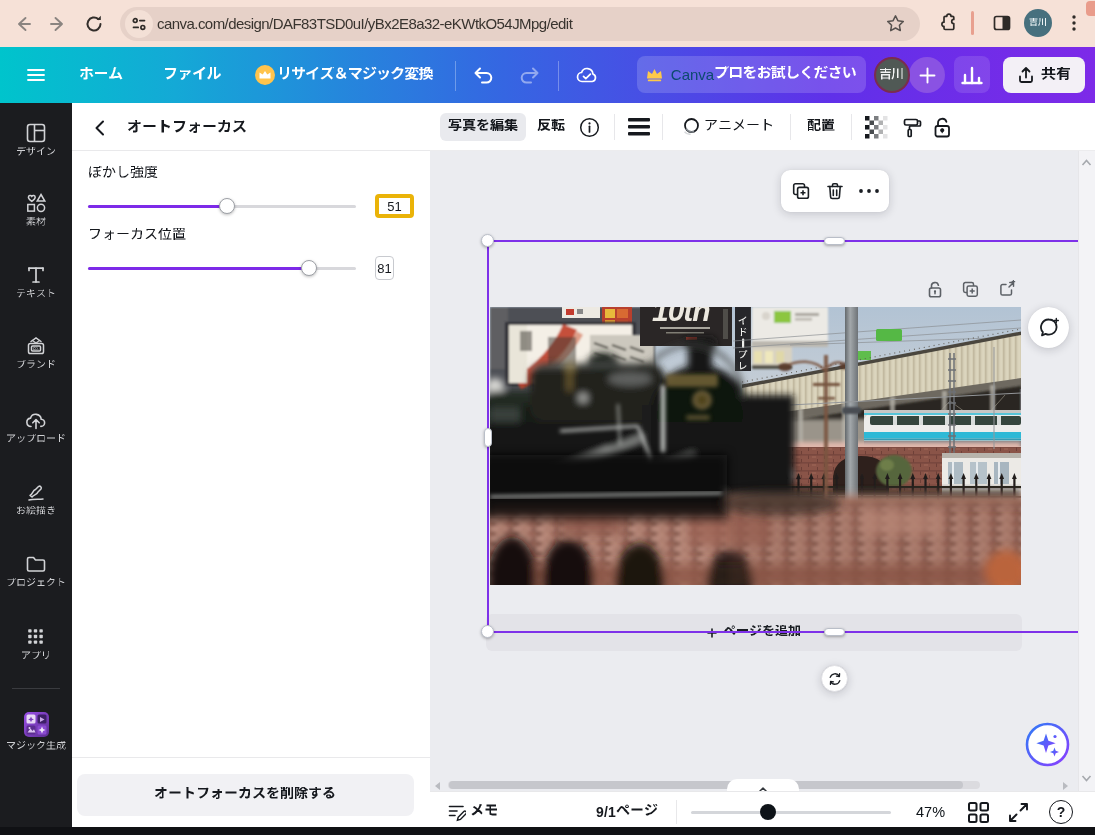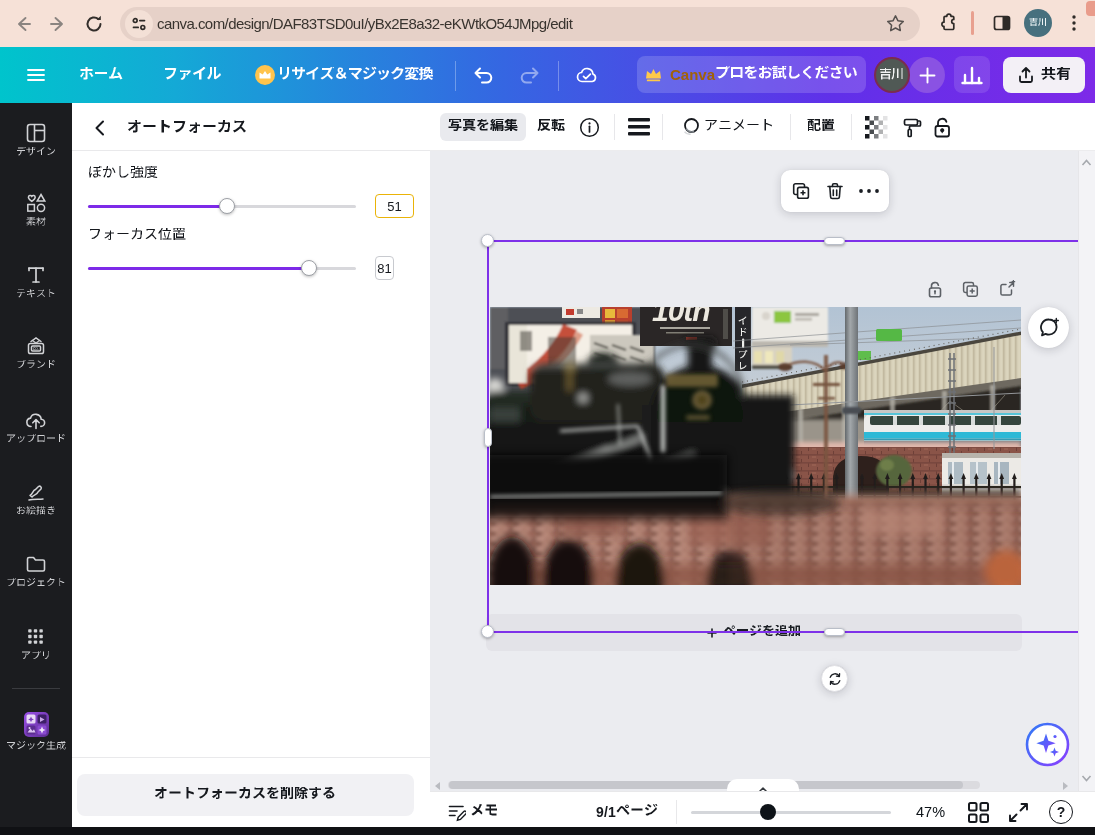--- a/index.html
+++ b/index.html
@@ -120,21 +120,21 @@
     <svg class="abs" style="left:574px;top:63px" width="26" height="26" viewBox="0 0 26 26">
       <path d="M8 18.5 a4.5 4.5 0 0 1 -0.4 -8.98 A5.8 5.8 0 0 1 18.9 11 a3.9 3.9 0 0 1 -0.6 7.5 Z" stroke="#fff" stroke-width="1.7" fill="none" stroke-linejoin="round"></path>
       <path d="M9.5 13.4 l2.3 2.3 l4.6 -4.6" stroke="#fff" stroke-width="1.7" fill="none" stroke-linecap="round" stroke-linejoin="round"></path>
     </svg>
     <div id="probtn">
       <svg width="19" height="19" viewBox="0 0 19 19">
         <path d="M2 13.5 L3 6 L7 9 L9.5 4 L12 9 L16 6 L17 13.5 Z" fill="#FFC94A"></path>
         <rect x="2.8" y="14.5" width="13.4" height="1.8" rx="0.9" fill="#FFC94A"></rect>
       </svg>
       <div style="display:flex;align-items:center">
-        <span style="color:#a16207;font-weight:700;font-size:15px;letter-spacing:0">Canva</span>
+        <span style="color:#0c4a6e;font-weight:400;font-size:15px;letter-spacing:0">Canva</span>
         <svg style="display:block" width="144" height="17" viewBox="0 0 144 17">
           <path fill="#fff" d="M12 0.5L12.5 1.5L13 1.5L13.5 1.5L14 0.5L13.5 0L13 0L12.5 0L12 0.5ZM11 0.5L11.5 0L12 -1L13 -1L14 -1L14.5 0L14.5 0.5L14.5 1.5L14 2L13 2.5L12 2L11.5 1.5L11 0.5ZM13 2L13 2.5L12.5 3L12.5 4L12 5.5L11 7L10.5 8.5L9 10L7 11.5L4.5 12.5L2.5 10.5L5.5 10L7 8.5L8.5 7L9.5 6L10 4.5L10.5 3L9.5 3L8.5 3L7 3L5.5 3L4 3L3.5 3L2.5 3L1.5 3L1.5 1L2 1L3 1L3.5 1L4 1L5 1L6.5 1L7.5 1L9 1L9.5 1L10.5 1L11 1L11.5 1ZM16 1L17 1L17.5 1L18.5 1L19.5 1L21 1L22.5 1L24 1L25 1L26 1L26.5 1L27.5 1L27.5 2L27.5 2.5L27.5 3L27.5 4L27.5 5.5L27.5 7L27.5 8L27.5 9L27.5 10L27.5 10.5L27.5 11L27.5 11.5L27.5 12L25.5 12L25.5 11.5L25.5 11L25.5 10L25.5 9.5L25.5 8L25.5 7L25.5 5.5L25.5 4L25.5 3.5L25.5 3L18 3L18 3.5L18 4L18 5.5L18 7L18 8L18 9.5L18 10L18 10.5L18 11L18 11.5L18 12L16 12L16 11.5L16 11L16 10.5L16 10L16 9L16 8L16 7L16 5.5L16 4L16 3L16 2.5L16 2L16 1ZM26 9L26 11L17 11L17 9ZM35.5 -0.5L35.5 0.5L35 2L34.5 3.5L34 4.5L34.5 4L35 4L35.5 4L37 4.5L37.5 6L37.5 7L37.5 8L37.5 9L38 9.5L36 9.5L36 9L36 8.5L36 7.5L36 7L35.5 6L35 5.5L33.5 6L32.5 6.5L32 7.5L31 8L29.5 7L31 5.5L32.5 3.5L33 2L33.5 0.5L33.5 -0.5ZM30 1L31.5 1L32.5 1L35 1L37 1L39.5 0.5L39.5 2.5L38 2.5L36 3L34 3L32.5 3L32 3L31 3L30 3ZM42 5.5L41.5 5.5L40.5 5.5L40 6L38.5 6.5L36.5 7.5L35.5 8.5L34.5 9L34.5 10L34.5 10.5L35 10.5L35.5 11L36.5 11L38.5 10.5L41 10.5L40.5 12.5L39.5 12.5L38 12.5L36.5 12.5L34.5 12.5L33 11.5L32.5 10L32.5 8.5L33.5 7.5L35 6.5L36.5 6L37.5 5L38.5 5L39.5 4.5L40.5 4L41 3.5ZM49 -0.5L49 0L49 0.5L49 1L49 2L49 3L49 4L49 5L49 6.5L49 8L49 9L49 10L49 11.5L48 12.5L47.5 12.5L46 12L45 11.5L44 10.5L44 9.5L44.5 8L46 7L48 6L50 5.5L52 5L54 5.5L55.5 6.5L56 8.5L55.5 10L54.5 11.5L52.5 12L51.5 12.5L50.5 12.5L50 10.5L51 10.5L52 10.5L53 10L53.5 9.5L54 8.5L53.5 7.5L53 7L51.5 7L50 7L48 7.5L47 8L46 9L45.5 9.5L46 10L46 10L46.5 10.5L47 10.5L47 10.5L47 10L47 8.5L47 7L47 5L47 4L47 2.5L47 1.5L47 1L47 0.5L47 0L47 -0.5ZM53.5 1L54.5 2L56 2.5L57 3.5L56 5L55.5 4L54.5 3.5L53.5 3L52.5 2.5ZM44 2L45.5 2L46.5 2L47.5 2L49 2L50.5 1.5L51.5 1.5L52 3L50.5 3.5L49 3.5L47.5 4L46.5 4L45 4L44.5 4ZM62.5 10.5L65 10L67.5 9.5L67.5 11L65 11.5L63 12ZM63 5L67 5L67 6.5L63 6.5ZM63 2L71 2L71 3.5L63 3.5ZM69 -0.5L70 -1L71 0L71.5 1L70 1.5L69.5 0.5L69 -0.5ZM64 5.5L66 5.5L66 10.5L64 11ZM67 -1L69 -1L69 2.5L69 6L69.5 8.5L69.5 10L70 11L70 10.5L70.5 9L70.5 9.5L71 10L71.5 10L71 12L70.5 13L70 13L69 12.5L68 10.5L67.5 7.5L67.5 4L67 -1ZM58 3.5L62.5 3.5L62.5 5L58 5ZM58 -0.5L62.5 -0.5L62.5 1L58 1ZM58 5.5L62.5 5.5L62.5 7L58 7ZM57 1.5L62.5 1.5L62.5 3L57 3ZM58.5 7.5L62.5 7.5L62.5 12L58.5 12L58.5 11L61 11L61 9L58.5 9ZM58 7.5L59.5 7.5L59.5 13L58 13ZM76.5 0L76.5 1L76.5 2L76.5 3.5L76.5 5L76 7L76 8.5L76.5 10L77 10.5L78.5 10.5L80 10.5L81.5 9.5L82.5 9L83.5 7.5L85 9L84 10.5L82.5 11.5L80.5 12.5L78 12.5L76 12.5L74.5 11L74 9L74 7.5L74.5 6L74.5 4.5L74.5 3L74.5 2L74.5 0.5L74 0ZM96 1L95.5 1.5L95 2L94 2.5L93 3.5L92 4.5L91 5L90.5 5.5L90.5 6L91 6.5L92 7.5L93 8.5L94 9.5L95.5 10.5L96.5 11.5L94.5 13L93.5 11.5L92.5 10.5L91.5 9.5L90 8.5L89 7.5L88 6.5L88 5.5L89 4L90 3.5L91 2.5L92.5 1.5L93.5 0.5L94 0L94.5 -0.5ZM106 0L106 0.5L105.5 1.5L105.5 2.5L105 4L105 5.5L104.5 7.5L103.5 9.5L103 11L102.5 12.5L100.5 12L101 10.5L101.5 9L102.5 7L103 5L103 4L103.5 3L103.5 2L103.5 1L104 0.5L104 -0.5ZM102 2L104 2L106 2L108 1.5L108 3.5L106 3.5L104 4L102 4L101 4L100.5 4L100.5 2L101.5 2L102 2ZM107 4.5L108.5 4.5L110 4.5L111 4.5L112.5 4.5L112.5 6L111 6L110 6L108.5 6L107 6ZM108 8L107.5 9L107.5 9.5L107.5 10L108 10.5L108.5 10.5L109.5 10.5L111 10.5L112.5 10.5L112.5 12L111.5 12.5L109.5 12.5L106.5 12L105.5 10L106 9L106 8ZM111 0.5L111.5 1L111.5 1.5L112 2.5L111 3L110.5 2L110 1.5L109.5 1ZM112.5 -0.5L113 0.5L113.5 1L114 1.5L112.5 2L112 1L111.5 0ZM121 1L121 0.5L120.5 -0.5L123 -0.5L123 0.5L123.5 1.5L123.5 2.5L124.5 4.5L125.5 6L126 6.5L126 7L125 8.5L124.5 8L123.5 8L122.5 8L121 8L121.5 6.5L122 6.5L123 6.5L123.5 6.5L123 5.5L122.5 4.5L122 3L121.5 2L121 1ZM115.5 2L118.5 2L120.5 2L122.5 2L124 1.5L125 1.5L126.5 1L126.5 3L125.5 3L124.5 3.5L123 3.5L120 4L116 3.5ZM119 7L118 8L118 9L119 10.5L121 10.5L123.5 10.5L125 10.5L125 12L123.5 12.5L121 12.5L118.5 12L116.5 11L116 9L116.5 8L117 6.5ZM131.5 1L131.5 1.5L131.5 2.5L131.5 3L131.5 4L131.5 5L131.5 6L132 8L132.5 9L133 9.5L133.5 9.5L134 8.5L134.5 7.5L135 6.5L136.5 8.5L135.5 10.5L134.5 11.5L133 12L131.5 11.5L130.5 9.5L129.5 6.5L129.5 5L129.5 3.5L129.5 2.5L129.5 1.5L129.5 1ZM139 1.5L140 2.5L140.5 4L141.5 6L141.5 7.5L142 9L140 10L139.5 8L139 5.5L138.5 3.5L137.5 2Z"></path>
         </svg>
       </div>
     </div>
     <div id="avatar">
       <svg style="display:block" width="26" height="15" viewBox="0 0 26 15">
         <path fill="#F2F4F3" d="M1 1L12 1L12 2L1 2ZM1.5 3.5L11.5 3.5L11.5 5L1.5 5ZM3 9.5L10 9.5L10 10.5L3 10.5ZM6 -1L7 -1L7 4.5L6 4.5ZM2 6L11 6L11 11.5L9.5 11.5L9.5 7.5L3.5 7.5L3.5 11.5L2 11.5ZM14 0L15.5 0L15.5 4.5L15 6L15 8L14.5 10L13.5 11.5L13 11L12.5 10.5L12.5 10.5L13.5 8.5L14 6.5L14 4.5ZM18 0.5L19.5 0.5L19.5 10L18 10ZM22.5 0L23.5 0L23.5 11L22.5 11Z"></path>
       </svg>
     </div>
@@ -315,21 +315,21 @@
     </div>
     <div class="abs" style="left:72px;top:150px;width:358px;height:1px;background:#E9E9EB"></div>
     <div class="abs" style="left:88px;top:166px">
       <svg style="display:block" width="71" height="16" viewBox="0 0 71 16">
         <path fill="#16191E" d="M9.5 1.5L9.5 2.5L9.5 4L9.5 5L10 6L10 7.5L10 8.5L10 9.5L9.5 11L7.5 11.5L6 11.5L5.5 10.5L5 9.5L5 8.5L6 8L7.5 7.5L9.5 8L11 8.5L12 9L13 9.5L12 10.5L11 9.5L9 8.5L7.5 8.5L6.5 8.5L6 9.5L6.5 10L7.5 10.5L8.5 10.5L9 10L9 9L9 8.5L9 7.5L9 6L8.5 5L8.5 4L8.5 2.5L8.5 1.5ZM5.5 4.5L8 4.5L10.5 4.5L12.5 4L12.5 5L10.5 5.5L8 5.5L5.5 5.5ZM5.5 1L8 1L10 1L11.5 1L11.5 2L10 2L8 2L5.5 2ZM3 0.5L3 1L3 1L3 1.5L2.5 2.5L2.5 3.5L2.5 5L2.5 6L2 7L2.5 8L2.5 9L2.5 8.5L3 7.5L3 7L4 7.5L3.5 8.5L3 9.5L3 10.5L2.5 11L2.5 11L2.5 11.5L2.5 11.5L1.5 11.5L1.5 10L1 7L1.5 5.5L1.5 4L1.5 2.5L2 1.5L2 1L2 0.5ZM11.5 0L12 0.5L12 1L12.5 2L11.5 2L11.5 1.5L11 0.5L11 0ZM13 -0.5L13 0L13.5 1L13.5 1.5L13 1.5L12.5 0.5L12 -0.5ZM20 0L20 0.5L20 1L20 1.5L19.5 2.5L19.5 3.5L19 4.5L18.5 6.5L18 8L17.5 9.5L16.5 11.5L15.5 11L16 9.5L17 8L17.5 6L18 4.5L18.5 3.5L18.5 1.5L19 0ZM25 1.5L25.5 2.5L26.5 4L27 5.5L27.5 6.5L26.5 7L26 6L25.5 4.5L24.5 3L24 2ZM15 3L15.5 3L16.5 3L17 3L18 3L19.5 3L20.5 3L21 2.5L22.5 3L23 3.5L23.5 5L23.5 7L23 8.5L22.5 10L22 11L20.5 11.5L19.5 11.5L19 11L19 10L19.5 10L20 10L20.5 10L21 10L21.5 9.5L22 8.5L22.5 7L22.5 5L22 4.5L21.5 4L21 3.5L20 4L18.5 4L17.5 4L16.5 4L16 4L15 4.5ZM33 0L32.5 0.5L32.5 1.5L32.5 3L32.5 4.5L32.5 6.5L32.5 8.5L33 9.5L33.5 10.5L35 10.5L36.5 10L38 9.5L39 8.5L40 7.5L40.5 8.5L39.5 9.5L38.5 10.5L37 11.5L34.5 11.5L33 11.5L32 10.5L31.5 8.5L31.5 7L31.5 5.5L31.5 4L31.5 2.5L31.5 1.5L31.5 0.5L31.5 0ZM50 -1L51 -0.5L50.5 0.5L49.5 1.5L49 2.5L48 2.5L49 1.5L49.5 0L50 -1ZM47 2L49.5 2L52 2L54.5 2L54.5 2.5L52 3L49.5 3L47.5 3ZM52.5 0.5L53.5 0.5L54 1L55 2L55.5 3L54.5 3.5L54 2.5L53.5 1.5L52.5 0.5ZM47 10.5L49 10.5L52 10.5L54.5 10L54.5 11L52 11.5L49.5 11.5L47 12ZM52.5 9L53.5 8.5L54.5 9.5L55 10.5L55.5 11.5L55 12L54.5 11L53.5 10L52.5 9ZM48.5 5.5L48.5 7.5L54 7.5L54 5.5ZM47.5 4.5L55 4.5L55 8L47.5 8ZM46 6L47 6L47 6L47 6L47 6.5L46.5 9L46.5 11L46 11.5L45.5 12L45 12L44.5 12L43.5 12L43.5 11.5L43 11L44 11L44.5 11L45 11L45 11L45.5 10L45.5 8.5L46 6ZM43 3L44 3L44 4.5L43.5 6L43.5 7.5L42.5 7L43 6L43 4.5L43 3ZM43.5 6L46 6L46 6.5L43 6.5ZM50.5 2.5L51.5 2.5L51.5 11L50.5 11ZM43.5 3L46 3L46 1L43 1L43 0L47 0L47 4L43.5 4ZM59 3L69 3L69 4L59 4ZM59.5 7L67.5 7L67.5 8L59.5 8ZM61.5 2L62.5 2L62.5 5.5L66 5.5L66 2L67 2L67 6.5L61.5 6.5ZM67 7L67.5 7L67.5 7L68 7.5L66.5 9.5L64.5 10.5L62 11.5L59.5 12L59 11.5L59 11L61.5 10.5L64 10L66 9L67 7.5ZM62 8L63.5 9.5L66.5 10.5L69.5 11L69 11.5L69 12L69 12L65.5 11.5L63 10L61 8ZM63 -1L64 -1L64 1L63 1ZM58 0.5L69 0.5L69 1.5L58 1.5ZM57.5 0.5L58.5 0.5L58.5 4.5L58.5 6.5L58.5 8.5L58 10.5L57.5 12L57 12L56.5 11.5L56.5 11.5L57 10L57.5 8L57.5 6L57.5 4.5Z"></path>
       </svg>
     </div>
     <div class="abs" style="left:88px;top:205px;width:268px;height:2.5px;border-radius:2px;background:#D8D8DC"></div>
     <div class="abs" style="left:88px;top:205px;width:139px;height:2.5px;border-radius:2px;background:#7D2AE8"></div>
     <div class="abs" style="left:219px;top:198px;width:16px;height:16px;border-radius:50%;background:#fff;border:1.5px solid #9DA0A6;box-shadow:0 1px 3px rgba(0,0,0,0.25)"></div>
-    <div class="abs" style="left:375px;top:194px;width:39px;height:24px;border:1px solid #eab308;border-radius:4px;font-size:13px;color:#16191E;display:flex;align-items:center;justify-content:center">51</div>
+    <div class="abs" style="left:375px;top:194px;width:39px;height:24px;border:4px solid #eab308;border-radius:4px;font-size:13px;color:#16191E;display:flex;align-items:center;justify-content:center">51</div>
     <div class="abs" style="left:88px;top:228px">
       <svg style="display:block" width="99" height="16" viewBox="0 0 99 16">
         <path fill="#16191E" d="M12 1.5L12 2L12 2.5L11.5 3.5L11 5L10.5 6.5L10 7.5L8.5 9L6.5 10.5L4 11L3.5 10L5.5 9.5L7.5 8L9 7L9.5 5.5L10 3.5L10.5 2L10 2L8.5 2L7 2L5.5 2L4 2L3.5 2L2.5 2.5L2 2.5L2 1L2.5 1L3 1L3.5 1L4 1L5 1L6.5 1L7.5 1L9 1L10 1L10.5 1L11 1L11 1ZM23 2.5L23 3L23 3.5L23 4L23 5.5L23 7L23 8.5L23 9.5L23 11L23 11.5L22 12L21.5 12L21 11.5L20 11.5L20 10.5L21 11L22 11L22 10.5L22 10.5L22 9.5L22 8L22 6.5L22 5.5L22 4L22 3.5L22 3L22 2.5ZM17 4.5L17.5 4.5L18 4.5L18.5 4.5L19.5 4.5L21 4.5L22 4.5L23.5 4.5L24.5 4.5L25 4.5L25.5 4.5L26 4.5L26 5.5L25.5 5.5L25 5.5L24.5 5.5L23.5 5.5L22 5.5L21 5.5L19.5 5.5L18.5 5.5L18 5.5L17.5 5.5L17 5.5ZM16.5 9.5L18 9L19.5 7.5L21 6.5L22 5L22.5 5L22.5 6L21.5 7L20.5 8.5L19 9.5L17 10.5ZM29.5 5L30 5L30.5 5L31.5 5L32 5L33 5L34.5 5L36 5L37.5 5L38.5 5L39 5L40 5L40.5 5L40.5 6L40 6L39 6L38.5 6L37.5 6L36 6L34.5 6L33 6L32 6L31.5 6L30.5 6L29.5 6ZM49 0L49 0.5L49 1L48.5 5L48 7.5L46.5 9.5L44.5 11.5L43.5 10.5L44.5 10L45 9.5L46 8L47 6.5L47.5 4L48 1L48 0.5L48 0.5L48 0ZM54 3L54 3L54 3.5L54 4.5L54 6L53.5 7.5L53.5 9L53 10.5L52.5 11L51.5 11L50.5 11L49.5 11L49 10L50.5 10L51 10L51.5 10L52 9.5L52.5 8.5L52.5 7.5L52.5 6L52.5 4.5L53 3.5L45.5 3.5L44.5 3.5L44 3.5L44 2.5L44.5 2.5L45.5 2.5L52.5 2.5L53 2.5L53 2.5ZM67 1.5L67 2L67 2L66 3.5L65 5.5L64 7L62.5 8.5L60.5 10L58.5 11L57.5 10.5L59.5 9L61.5 7.5L63 6L64 5L65 3.5L65.5 2L65 2L64 2L63 2L61.5 2L60.5 2L60 2L59.5 2.5L59 2.5L58.5 2.5L58.5 1L59 1L59.5 1L60 1L60.5 1L61.5 1L62.5 1L64 1L65 1L65.5 1L66 1L66.5 1ZM64 6L65.5 7L66.5 8.5L67.5 9.5L68.5 10.5L67.5 11.5L66.5 10L65 8.5L63.5 7ZM78 -0.5L79.5 -0.5L79.5 2.5L78 2.5ZM74.5 2L83 2L83 3L74.5 3ZM76 4L76.5 4L77 6L77.5 8L78 9.5L77 9.5L76.5 8L76 6L76 4ZM81 3.5L82 4L81.5 5.5L81 7.5L80.5 9.5L80 11L79 10.5L79.5 9L80 7.5L80.5 5.5L81 3.5ZM74.5 10.5L83.5 10.5L83.5 11.5L74.5 11.5ZM74 -1L75 -0.5L74 2L72.5 4L71 6L70.5 5.5L70.5 5L70.5 4.5L71.5 3L73 1.5L74 -1ZM72.5 3L73.5 2L73.5 2L73.5 12L72.5 12ZM93 0.5L93 2L95.5 2L95.5 0.5ZM90 0.5L90 2L92 2L92 0.5ZM86.5 0.5L86.5 2L89 2L89 0.5ZM85.5 -0.5L96.5 -0.5L96.5 2.5L85.5 2.5ZM85 3.5L97 3.5L97 4L85 4ZM86 10.5L97.5 10.5L97.5 11.5L86 11.5ZM85.5 5L87 5L87 12L85.5 12ZM89 7L89 8L95 8L95 7ZM89 8.5L89 9L95 9L95 8.5ZM89 5.5L89 6.5L95 6.5L95 5.5ZM88 5L96 5L96 10L88 10ZM90.5 2.5L91.5 2.5L91.5 4L91.5 5.5L90 5.5L90.5 4L90.5 2.5Z"></path>
       </svg>
     </div>
     <div class="abs" style="left:88px;top:267px;width:268px;height:2.5px;border-radius:2px;background:#D8D8DC"></div>
     <div class="abs" style="left:88px;top:267px;width:221px;height:2.5px;border-radius:2px;background:#7D2AE8"></div>
     <div class="abs" style="left:301px;top:260px;width:16px;height:16px;border-radius:50%;background:#fff;border:1.5px solid #9DA0A6;box-shadow:0 1px 3px rgba(0,0,0,0.25)"></div>
     <div class="abs" style="left:375px;top:256px;width:19px;height:24px;border:1px solid #C8CACF;border-radius:4px;font-size:13px;color:#16191E;display:flex;align-items:center;justify-content:center">81</div>
     <div class="abs" style="left:72px;top:757px;width:358px;height:1px;background:#E9E9EB"></div>

